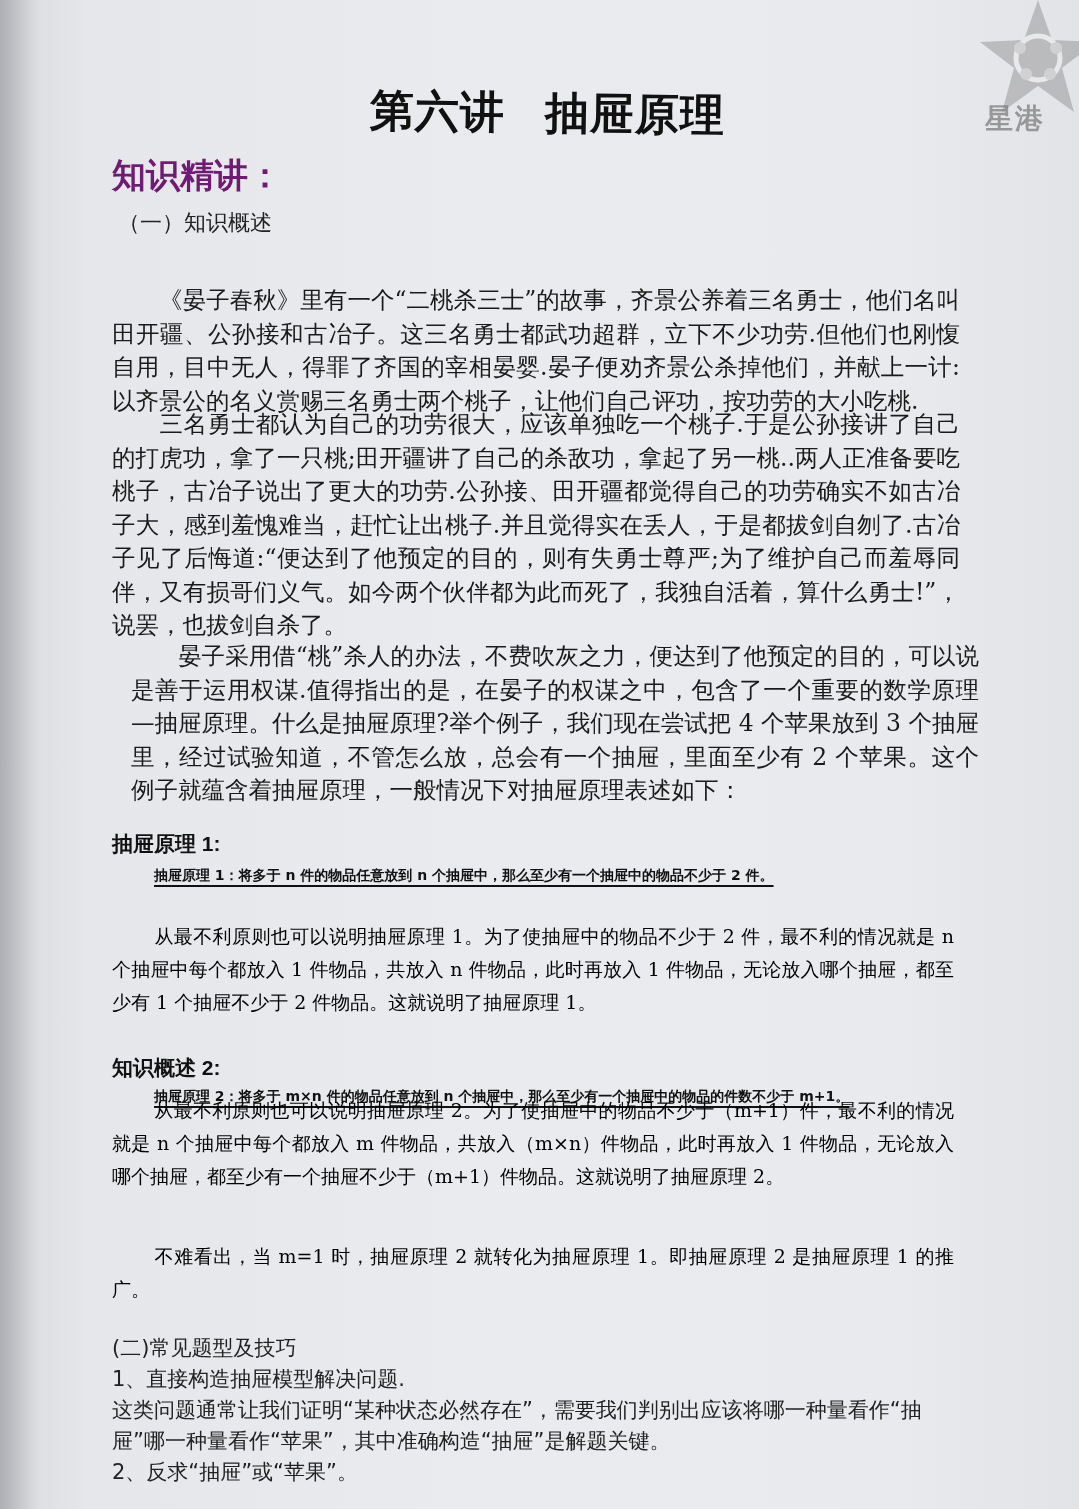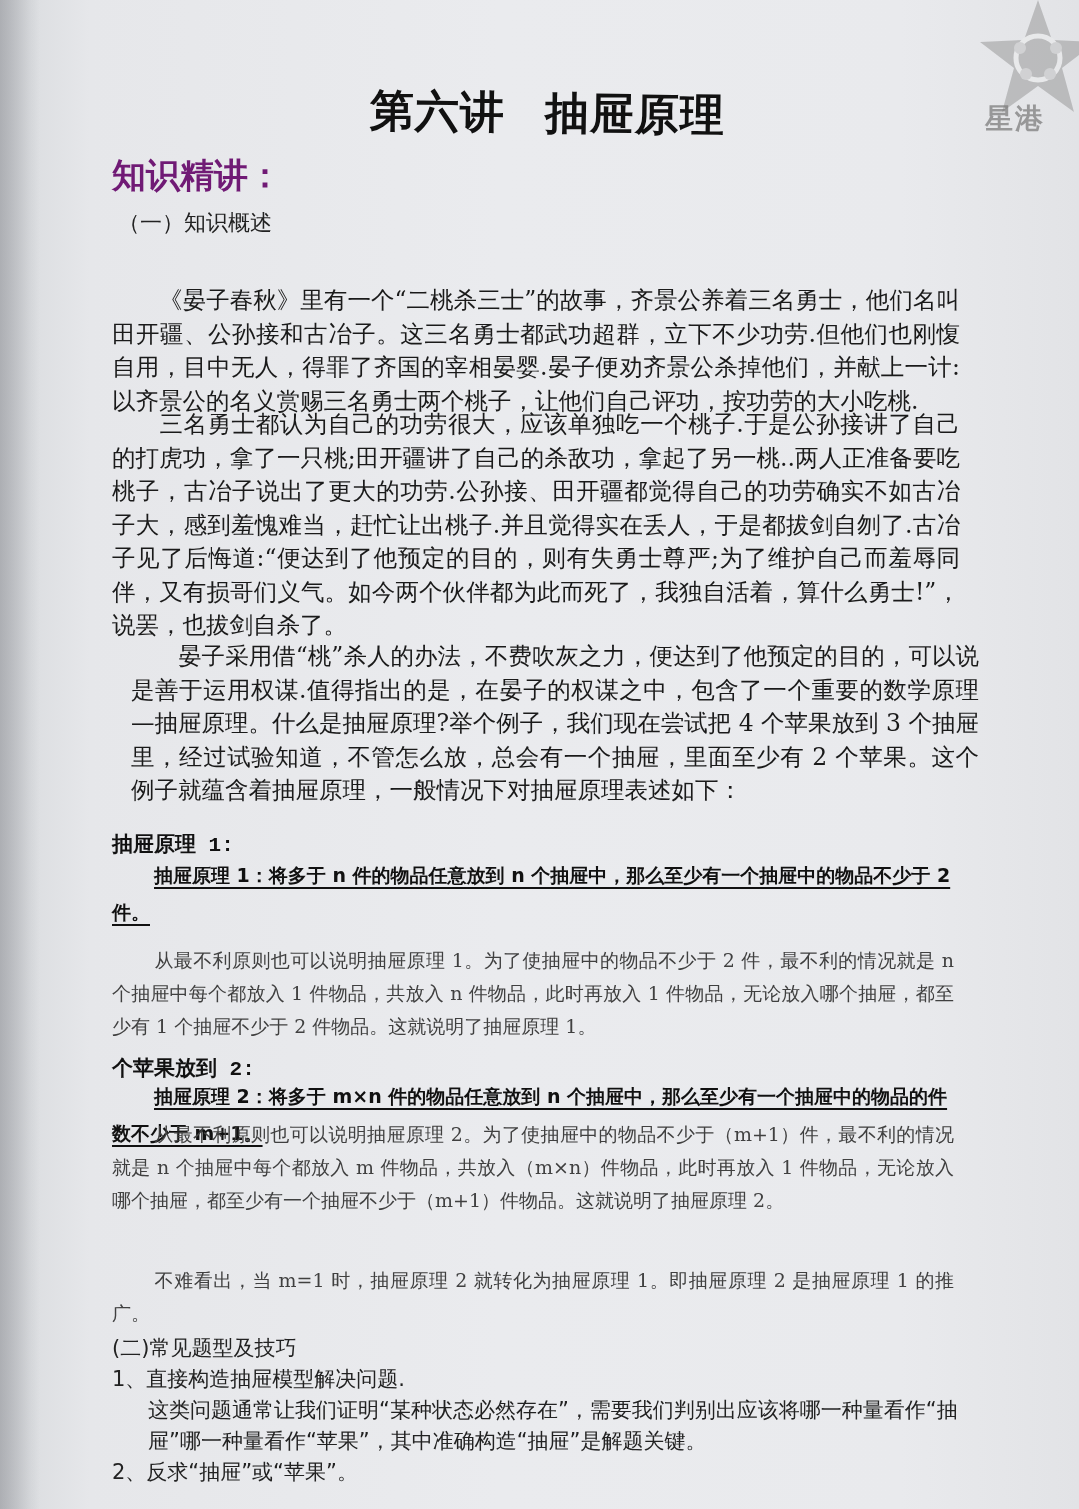--- a/index.html
+++ b/index.html
@@ -35,31 +35,31 @@
     position:absolute; left:118px; top:208px; font-size:22px; color:#222;
     font-family:"DejaVu Sans", sans-serif;
   }
   .para {
     position:absolute; left:112px; width:848px; font-size:23.5px; line-height:33.5px;
     text-align:justify; color:#1a1a1a;
   }
   .para .indent { display:inline-block; width:47px; }
   .sect {
     position:absolute; left:112px; font-size:21px; font-weight:bold; color:#111;
-    font-family:Liberation Mono, monospace;
+    font-family:Liberation Sans, sans-serif;
   }
   .thm {
-    position:absolute; left:112px; width:842px; font-size:19px; line-height:37px;
+    position:absolute; left:112px; width:842px; font-size:14px; line-height:37px;
     font-weight:bold; color:#111; font-family:"DejaVu Sans", sans-serif;
   }
   .thm span.u { text-decoration: underline; text-decoration-thickness:2px; text-underline-offset:5px; }
   .thm .indent { display:inline-block; width:42px; }
   .small {
     position:absolute; left:112px; width:842px; font-size:19px; line-height:33px;
-    color:#404040; text-align:justify;margin-top:24px;
+    color:#000000; text-align:justify;
   }
   .small .indent { display:inline-block; width:42px; }
   .plain {
     position:absolute; left:112px; width:860px; font-size:21px; line-height:31px;
     color:#222; font-family:"DejaVu Sans", sans-serif;
   }
 </style>
 </head>
 <body>
 
@@ -83,21 +83,21 @@
 <div class="sub">（一）知识概述</div>
 
 <div class="para" style="top:248px;margin-top:36px;"><span class="indent"></span><span>《晏子春秋》里有一个“二桃杀三士”的故事，齐景公养着三名勇士，他们名叫田开疆、公孙接和古冶子。这三名勇士都武功超群，立下不少功劳.但他们也刚愎自用，目中无人，得罪了齐国的宰相晏婴.晏子便劝齐景公杀掉他们，并献上一计:以齐景公的名义赏赐三名勇士两个桃子，让他们自己评功，按功劳的大小吃桃.</span></div>
 <div class="para" style="top:408px;"><span class="indent"></span><span>三名勇士都认为自己的功劳很大，应该单独吃一个桃子.于是公孙接讲了自己的打虎功，拿了一只桃;田开疆讲了自己的杀敌功，拿起了另一桃..两人正准备要吃桃子，古冶子说出了更大的功劳.公孙接、田开疆都觉得自己的功劳确实不如古冶子大，感到羞愧难当，赶忙让出桃子.并且觉得实在丢人，于是都拔剑自刎了.古冶子见了后悔道:“便达到了他预定的目的，则有失勇士尊严;为了维护自己而羞辱同伴，又有损哥们义气。如今两个伙伴都为此而死了，我独自活着，算什么勇士!”，说罢，也拔剑自杀了。</span></div>
 <div class="para" style="top:640px;margin-left:19px;"><span class="indent"></span><span>晏子采用借“桃”杀人的办法，不费吹灰之力，便达到了他预定的目的，可以说是善于运用权谋.值得指出的是，在晏子的权谋之中，包含了一个重要的数学原理—抽屉原理。什么是抽屉原理?举个例子，我们现在尝试把 4 个苹果放到 3 个抽屉里，经过试验知道，不管怎么放，总会有一个抽屉，里面至少有 2 个苹果。这个例子就蕴含着抽屉原理，一般情况下对抽屉原理表述如下：</span></div>
 
 <div class="sect" style="top:830px;">抽屉原理 1:</div>
 <div class="thm" style="top:857px;"><span class="indent"></span><span class="u">抽屉原理 1：将多于 n 件的物品任意放到 n 个抽屉中，那么至少有一个抽屉中的物品不少于 2 件。</span></div>
 <div class="small" style="top:920px;"><span class="indent"></span><span>从最不利原则也可以说明抽屉原理 1。为了使抽屉中的物品不少于 2 件，最不利的情况就是 n 个抽屉中每个都放入 1 件物品，共放入 n 件物品，此时再放入 1 件物品，无论放入哪个抽屉，都至少有 1 个抽屉不少于 2 件物品。这就说明了抽屉原理 1。</span></div>
 
-<div class="sect" style="top:1054px;">个苹果放到 2:</div>
+<div class="sect" style="top:1054px;">知识概述 2:</div>
 <div class="thm" style="top:1078px;"><span class="indent"></span><span class="u">抽屉原理 2：将多于 m×n 件的物品任意放到 n 个抽屉中，那么至少有一个抽屉中的物品的件数不少于 m+1。</span></div>
 <div class="small" style="top:1094px;"><span class="indent"></span><span>从最不利原则也可以说明抽屉原理 2。为了使抽屉中的物品不少于（m+1）件，最不利的情况就是 n 个抽屉中每个都放入 m 件物品，共放入（m×n）件物品，此时再放入 1 件物品，无论放入哪个抽屉，都至少有一个抽屉不少于（m+1）件物品。这就说明了抽屉原理 2。</span></div>
 <div class="small" style="top:1240px;"><span class="indent"></span><span>不难看出，当 m=1 时，抽屉原理 2 就转化为抽屉原理 1。即抽屉原理 2 是抽屉原理 1 的推广。</span></div>
 
 <div class="plain" style="top:1333px;">(二)常见题型及技巧</div>
 <div class="plain" style="top:1364px;">1、直接构造抽屉模型解决问题.</div>
-<div class="plain" style="top:1395px;margin-left:36px;">这类问题通常让我们证明“某种状态必然存在”，需要我们判别出应该将哪一种量看作“抽屉”哪一种量看作“苹果”，其中准确构造“抽屉”是解题关键。</div>
+<div class="plain" style="top:1395px;">这类问题通常让我们证明“某种状态必然存在”，需要我们判别出应该将哪一种量看作“抽屉”哪一种量看作“苹果”，其中准确构造“抽屉”是解题关键。</div>
 <div class="plain" style="top:1457px;">2、反求“抽屉”或“苹果”。</div>
 
 </body></html>

